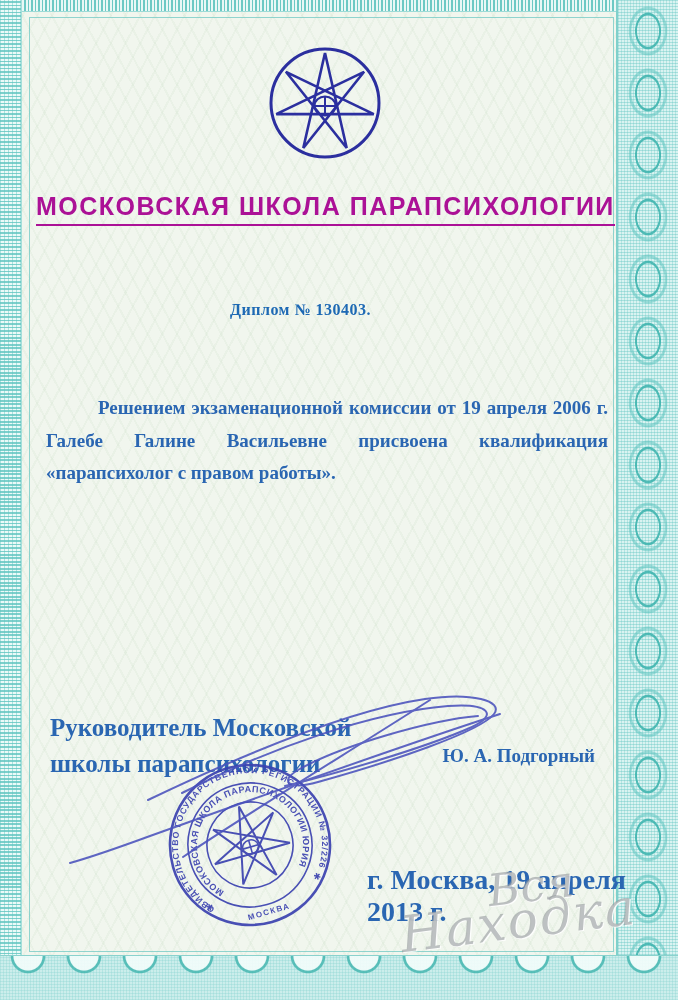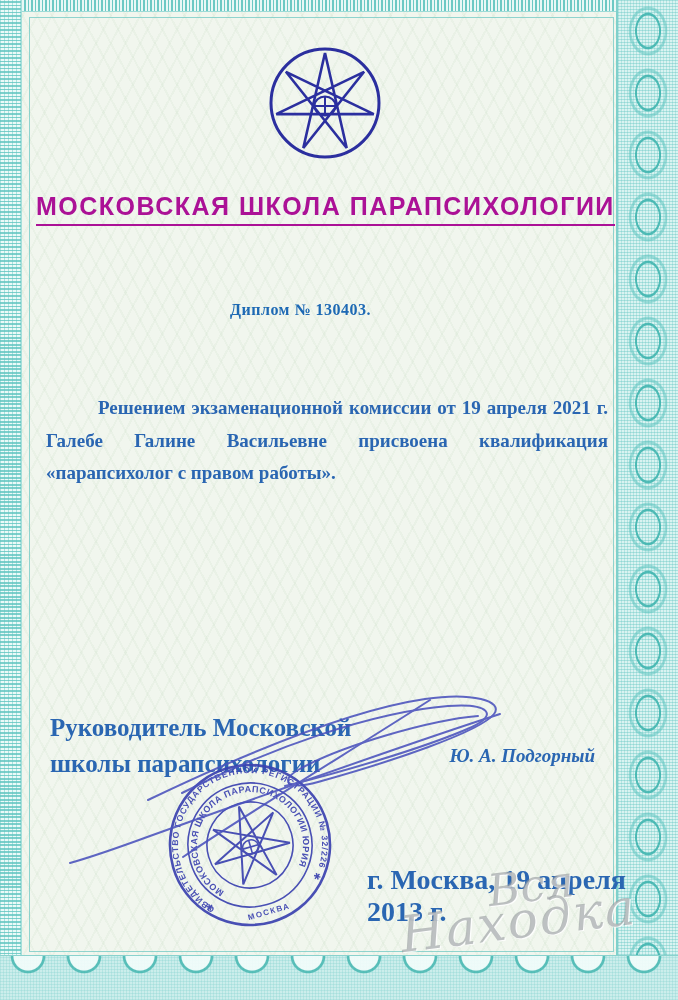--- a/index.html
+++ b/index.html
@@ -67,21 +67,21 @@
     color:#2a66b2;font-weight:bold;font-size:19px;line-height:32.5px;
     text-align:justify;
   }
   .body-text p{margin:0;text-indent:52px;}
   .sign-role{
     position:absolute;top:710px;left:50px;z-index:3;
     color:#2a66b2;font-weight:bold;font-size:25px;line-height:36px;
   }
   .sign-name{
     position:absolute;top:745px;right:83px;z-index:3;
-    color:#2a66b2;font-weight:bold;font-style:italic;font-size:19px;
+    color:#2a66b2;font-weight:bold;font-size:19px;
   }
   .date-line{
     position:absolute;top:864px;left:367px;z-index:3;
     color:#2a66b2;font-weight:bold;font-size:28px;
   }
   .stamp{position:absolute;left:144px;top:739px;z-index:4;opacity:.92;}
   .signature-overlay{position:absolute;left:0;top:0;z-index:6;pointer-events:none;}
   .watermark{
     position:absolute;left:398px;top:866px;z-index:7;
     transform:rotate(-7deg);
@@ -114,21 +114,21 @@
     </g>
   </svg>
 
   <div class="title">
     <span>МОСКОВСКАЯ ШКОЛА ПАРАПСИХОЛОГИИ</span>
   </div>
 
   <div class="diploma-no">Диплом № 130403.</div>
 
   <div class="body-text">
-    <p>Решением экзаменационной комиссии от 19 апреля 2021 г. Галебе Галине Васильевне присвоена квалификация «парапсихолог с правом работы».</p>
+    <p>Решением экзаменационной комиссии от 19 апреля 2006 г. Галебе Галине Васильевне присвоена квалификация «парапсихолог с правом работы».</p>
   </div>
 
   <div class="sign-role">
     <div>Руководитель Московской</div>
     <div>школы парапсихологии</div>
   </div>
   <div class="sign-name">Ю. А. Подгорный</div>
 
   <svg class="stamp" width="212" height="212" viewBox="-106 -106 212 212">
     <g transform="rotate(-16)" fill="none" stroke="#3b42b0">

